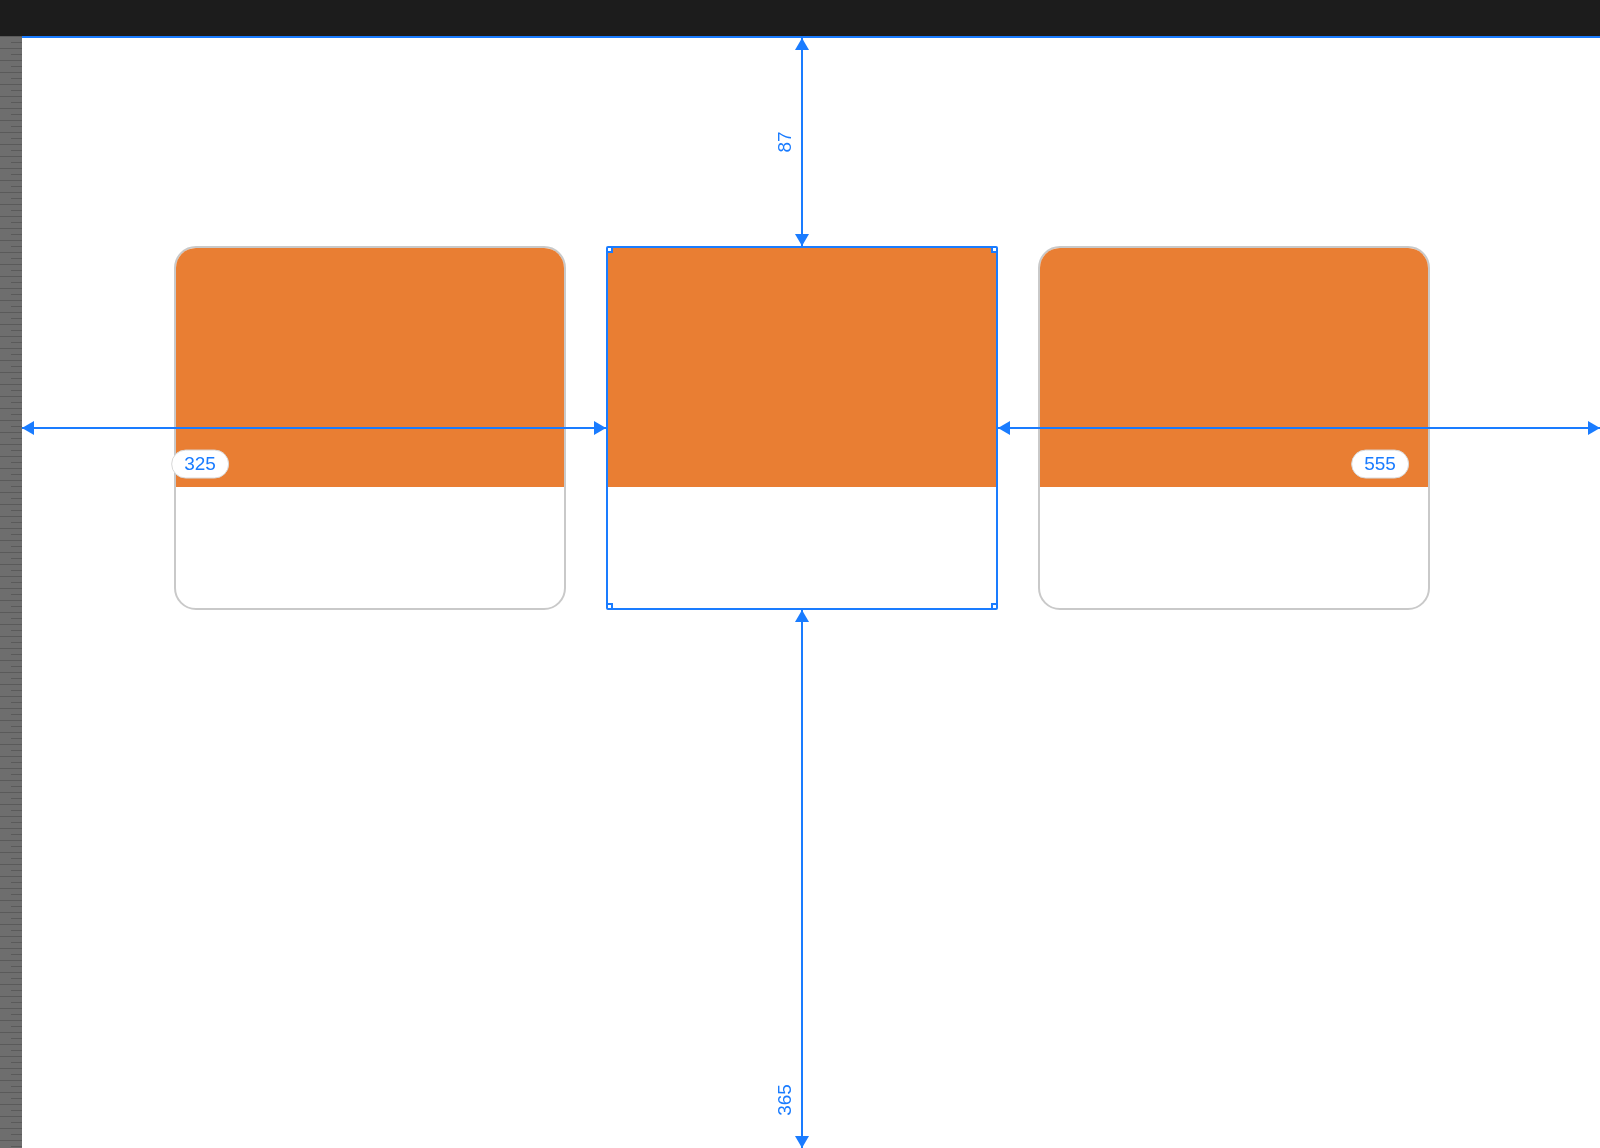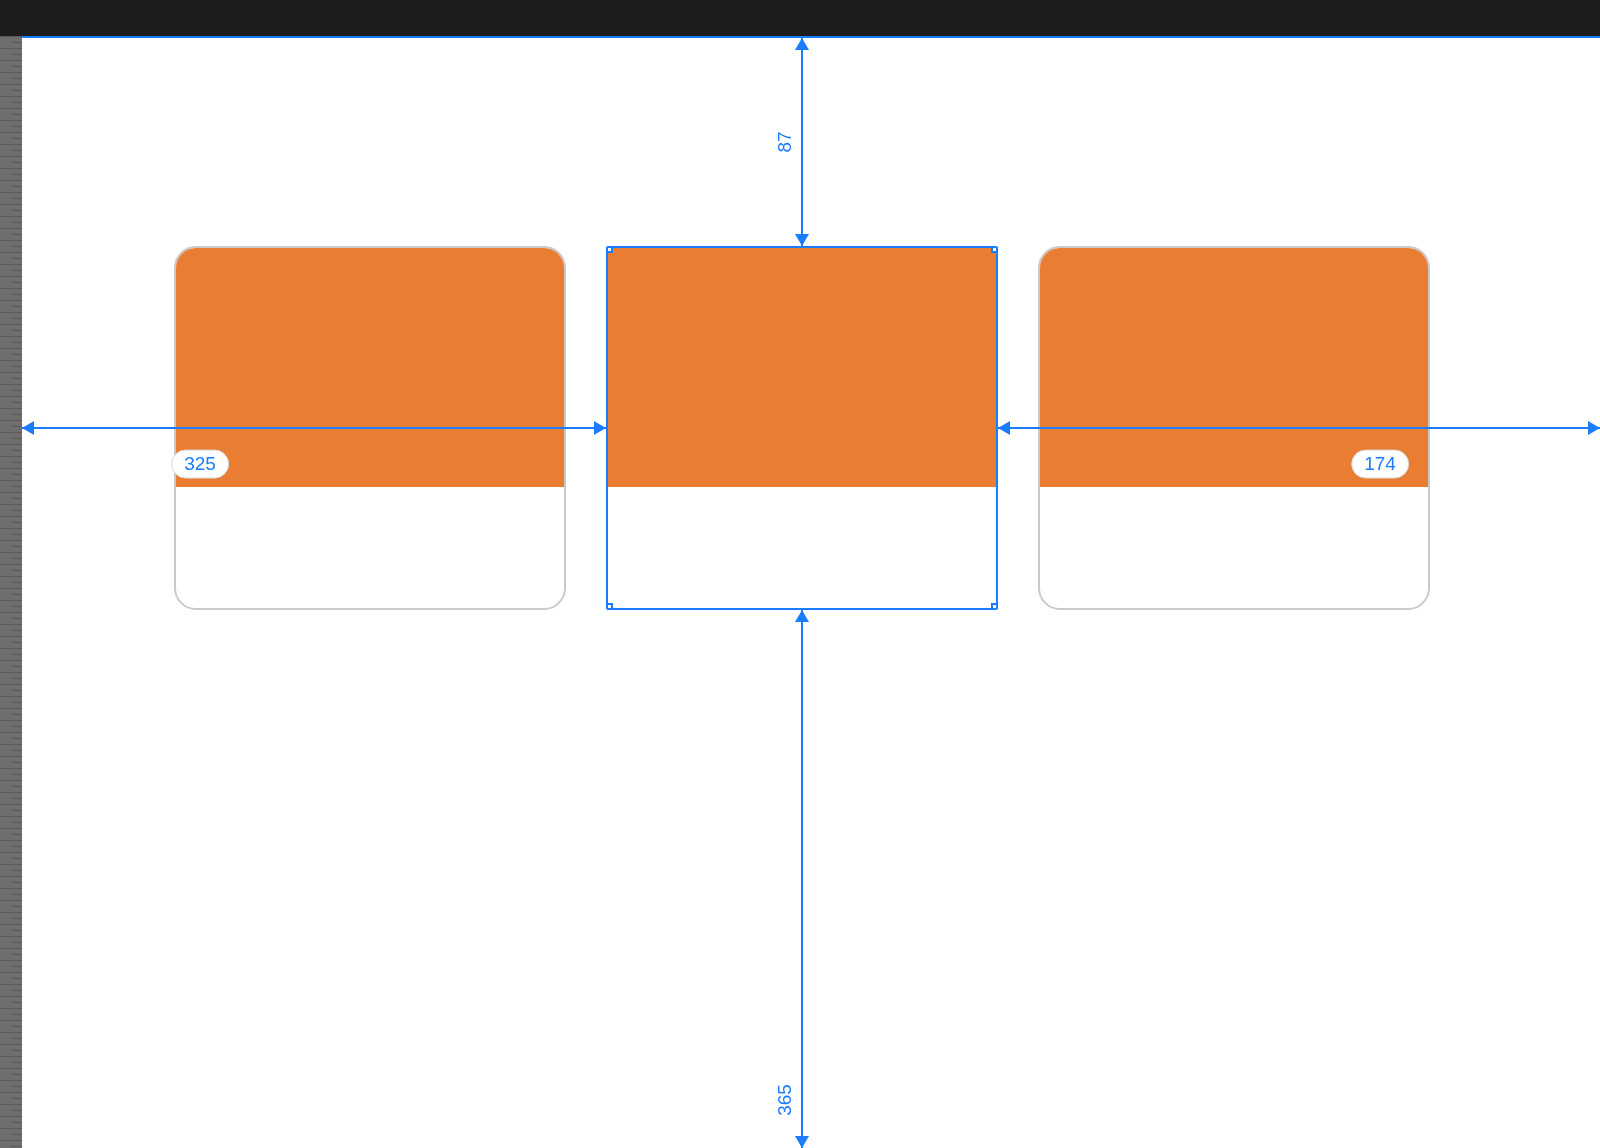--- a/index.html
+++ b/index.html
@@ -206,15 +206,15 @@
     <div class="arrow left" style="top:-7px; left:0;"></div>
     <div class="arrow right" style="top:-7px; right:0;"></div>
   </div>
   <div class="badge" style="left:178px; top:428px;">325</div>
 
   <div class="measure" style="left:976px; top:392px; right:0; height:0;">
     <div class="mline" style="top:-1px; left:0; height:2px; width:100%;"></div>
     <div class="arrow left" style="top:-7px; left:0;"></div>
     <div class="arrow right" style="top:-7px; right:0;"></div>
   </div>
-  <div class="badge" style="left:1358px; top:428px;">174</div>
+  <div class="badge" style="left:1358px; top:428px;">555</div>
 
 </div>
 
 </body></html>

